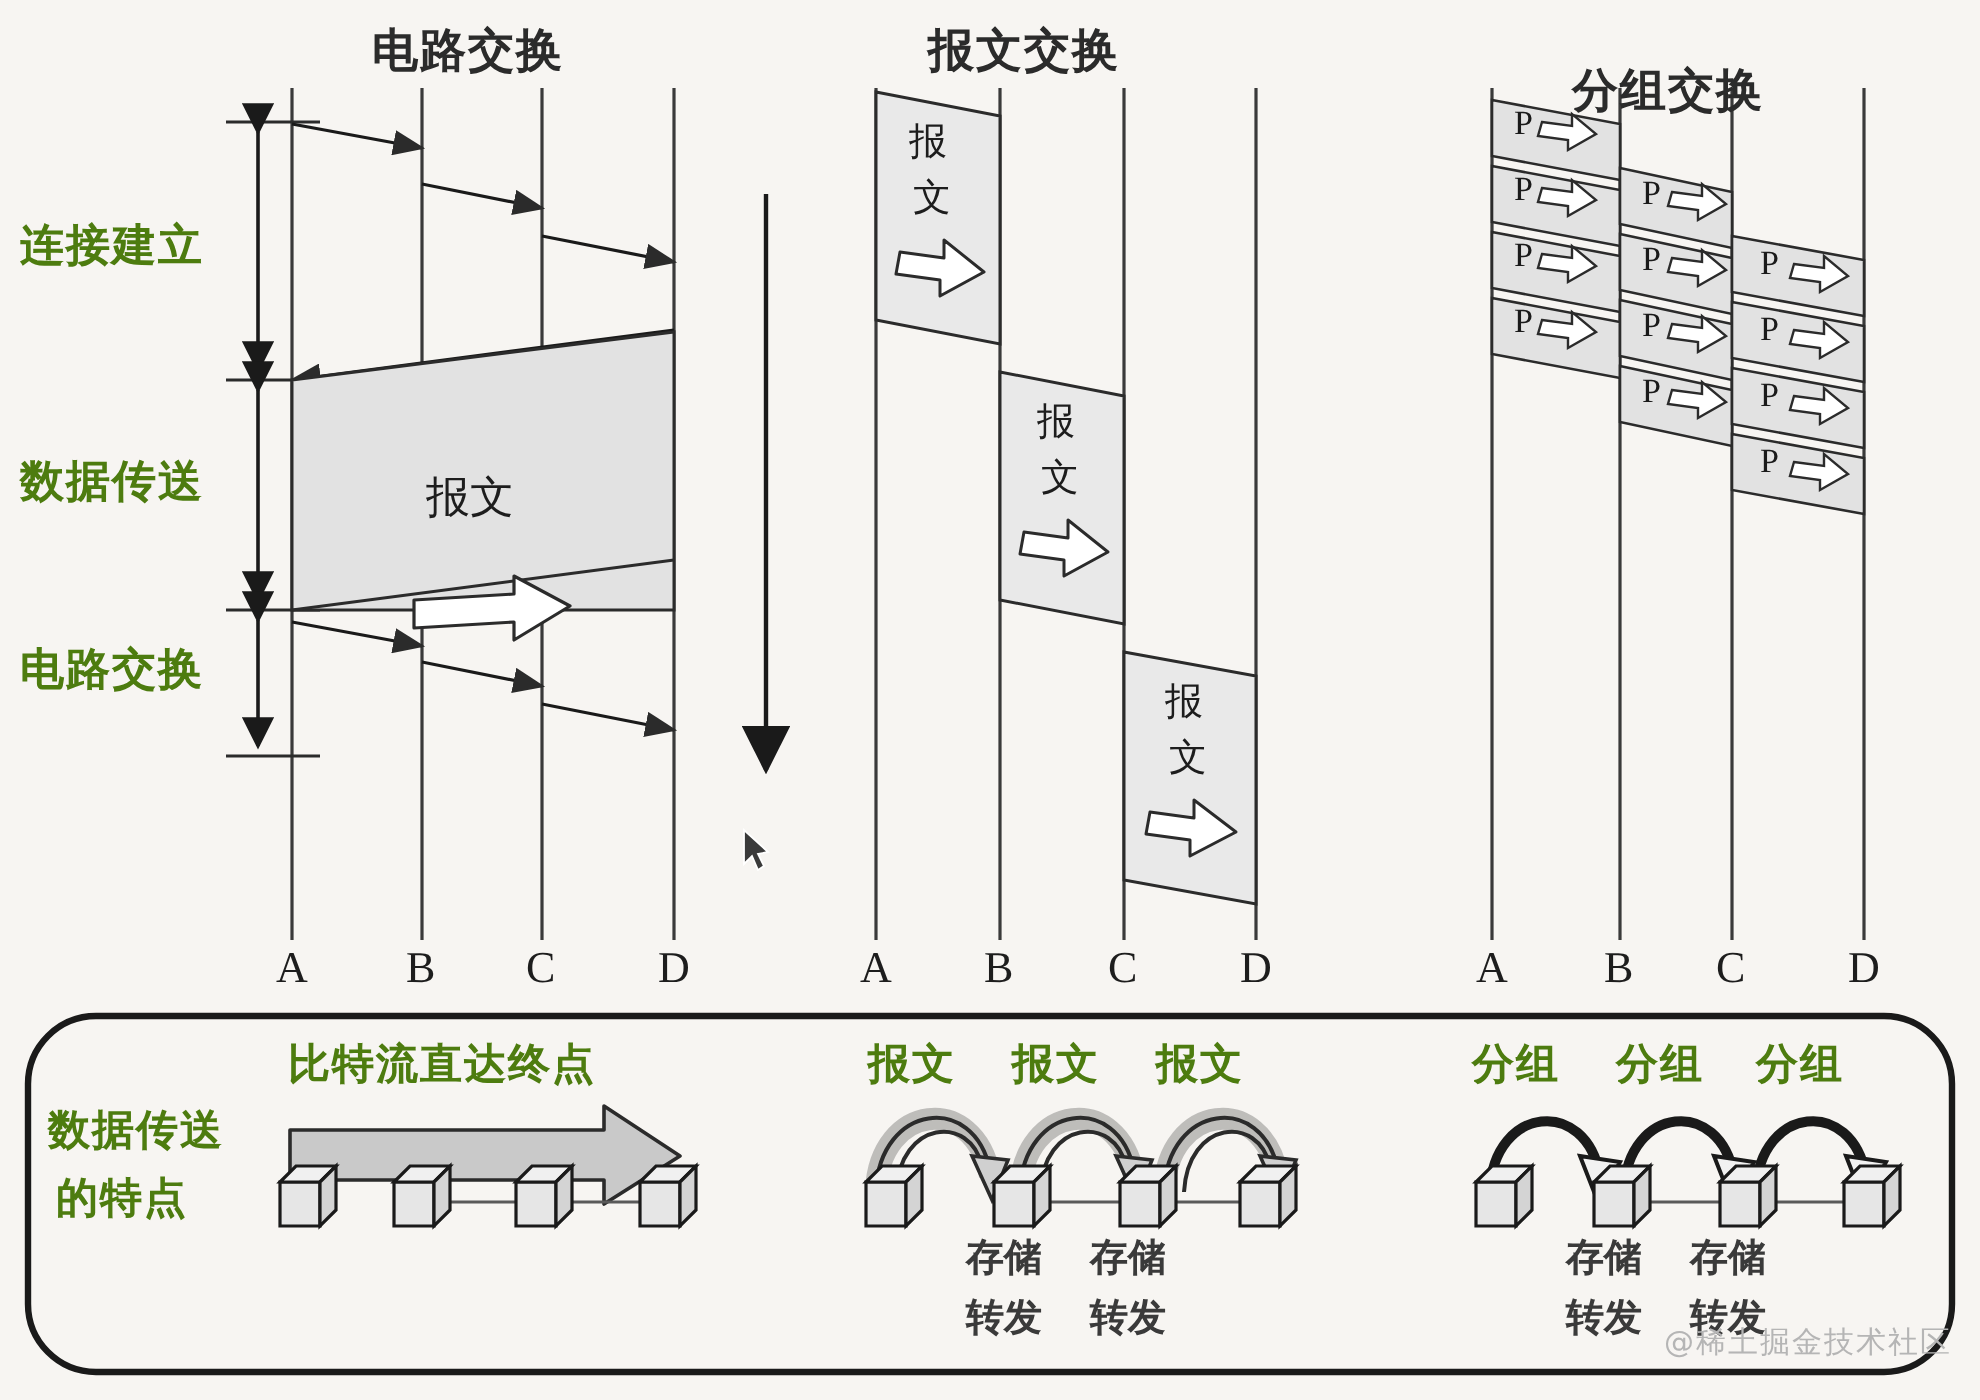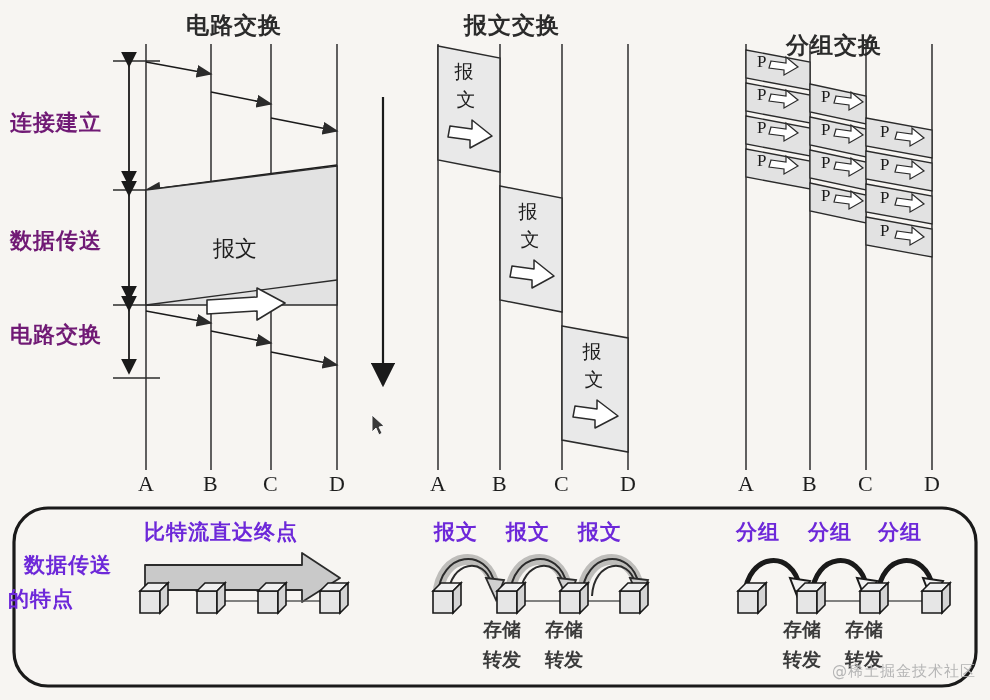--- a/index.html
+++ b/index.html
@@ -27,21 +27,21 @@
     font-size: 23px;
     color: #2b2b2b;
     font-family: "DejaVu Sans", "Liberation Sans", sans-serif;
     font-weight: 600;
     letter-spacing: 1px;
     white-space: nowrap;
   }
   .phase-label {
     position: absolute;
     font-size: 22px;
-    color: #701a75;
+    color: #4d7c0f;
     font-family: "DejaVu Sans", "Liberation Sans", sans-serif;
     font-weight: 600;
     white-space: nowrap;
     letter-spacing: 1px;
   }
   .node-label {
     position: absolute;
     font-size: 22px;
     color: #1d1d1d;
     font-family: "Liberation Serif", "DejaVu Serif", serif;
@@ -68,21 +68,21 @@
   .p-letter {
     position: absolute;
     font-size: 17px;
     color: #1a1a1a;
     font-family: "Liberation Serif", "DejaVu Serif", serif;
     pointer-events: none;
   }
   .legend-text {
     position: absolute;
     font-size: 21px;
-    color: #6d28d9;
+    color: #4d7c0f;
     font-family: "DejaVu Sans", "Liberation Sans", sans-serif;
     font-weight: 600;
     white-space: nowrap;
     letter-spacing: 1px;
   }
   .legend-small {
     position: absolute;
     font-size: 19px;
     color: #3a3a3a;
     font-family: "DejaVu Sans", "Liberation Sans", sans-serif;
@@ -394,21 +394,21 @@
   <div class="p-letter" style="left:880px; top:155px;">P</div>
   <div class="p-letter" style="left:880px; top:188px;">P</div>
   <div class="p-letter" style="left:880px; top:221px;">P</div>
 
   <div class="node-label" style="left:738px; top:471px;">A</div>
   <div class="node-label" style="left:802px; top:471px;">B</div>
   <div class="node-label" style="left:858px; top:471px;">C</div>
   <div class="node-label" style="left:924px; top:471px;">D</div>
 
   <div class="legend-text" style="left:24px; top:551px;">数据传送</div>
-  <div class="legend-text" style="left:8px; top:585px;">的特点</div>
+  <div class="legend-text" style="left:28px; top:585px;">的特点</div>
 
   <div class="legend-text" style="left:144px; top:518px;">比特流直达终点</div>
 
   <div class="legend-text" style="left:434px; top:518px;">报文</div>
   <div class="legend-text" style="left:506px; top:518px;">报文</div>
   <div class="legend-text" style="left:578px; top:518px;">报文</div>
 
   <div class="legend-small" style="left:478px; top:618px; width:48px;">存储</div>
   <div class="legend-small" style="left:478px; top:648px; width:48px;">转发</div>
   <div class="legend-small" style="left:540px; top:618px; width:48px;">存储</div>

